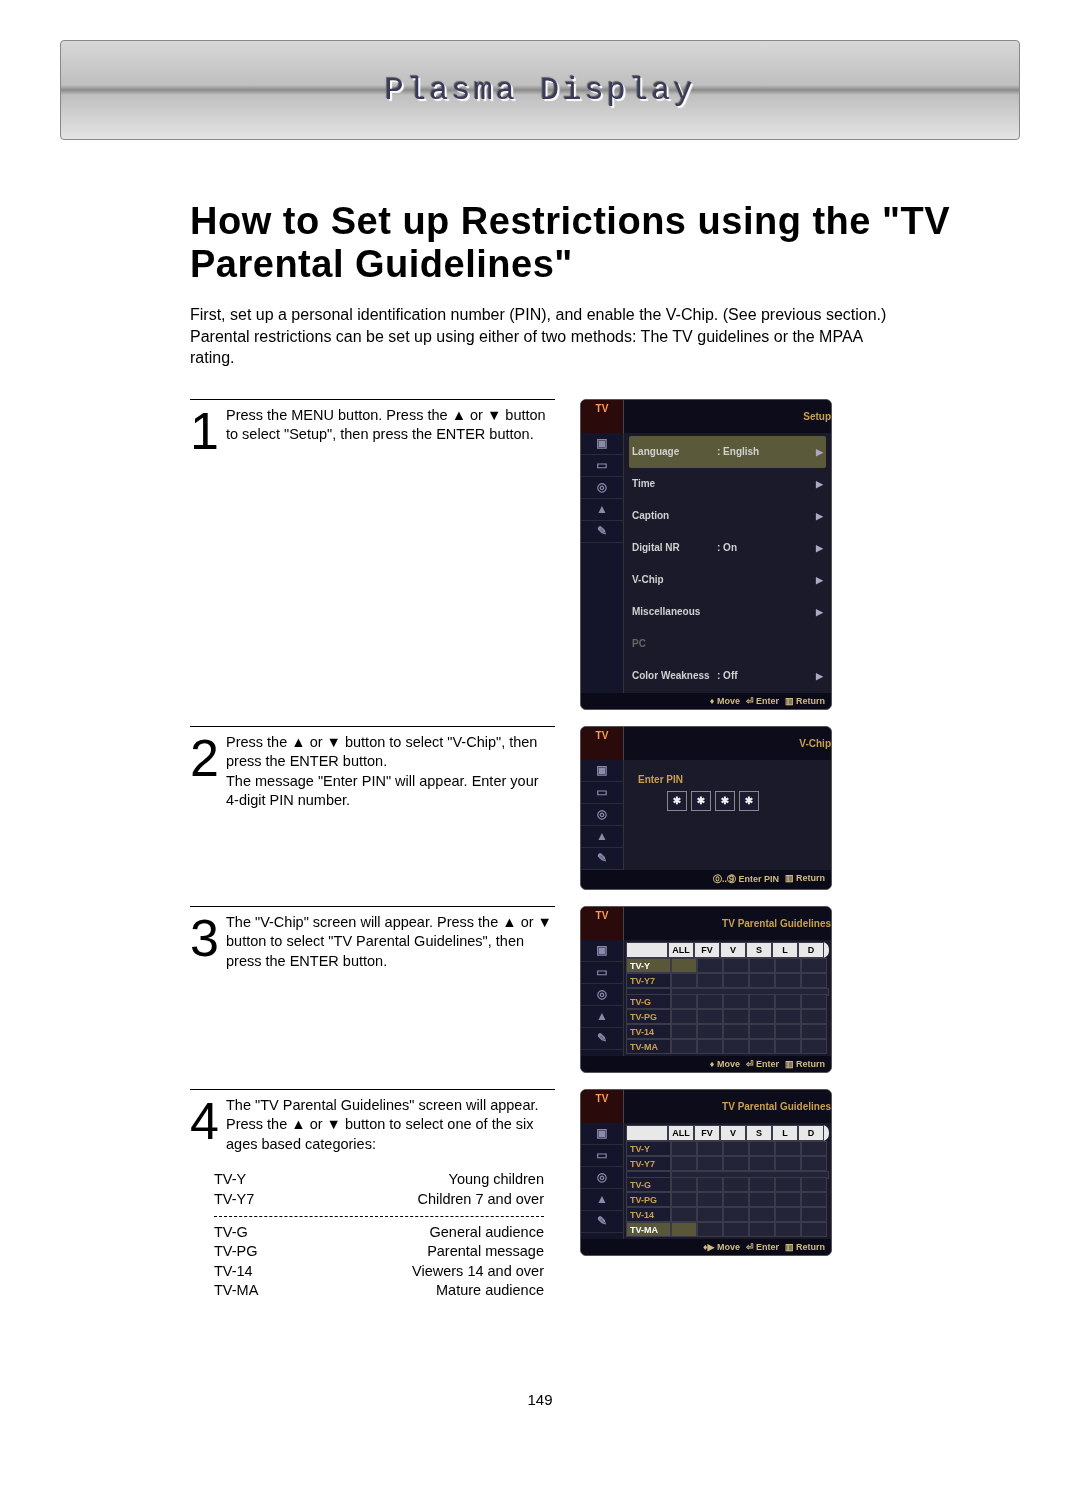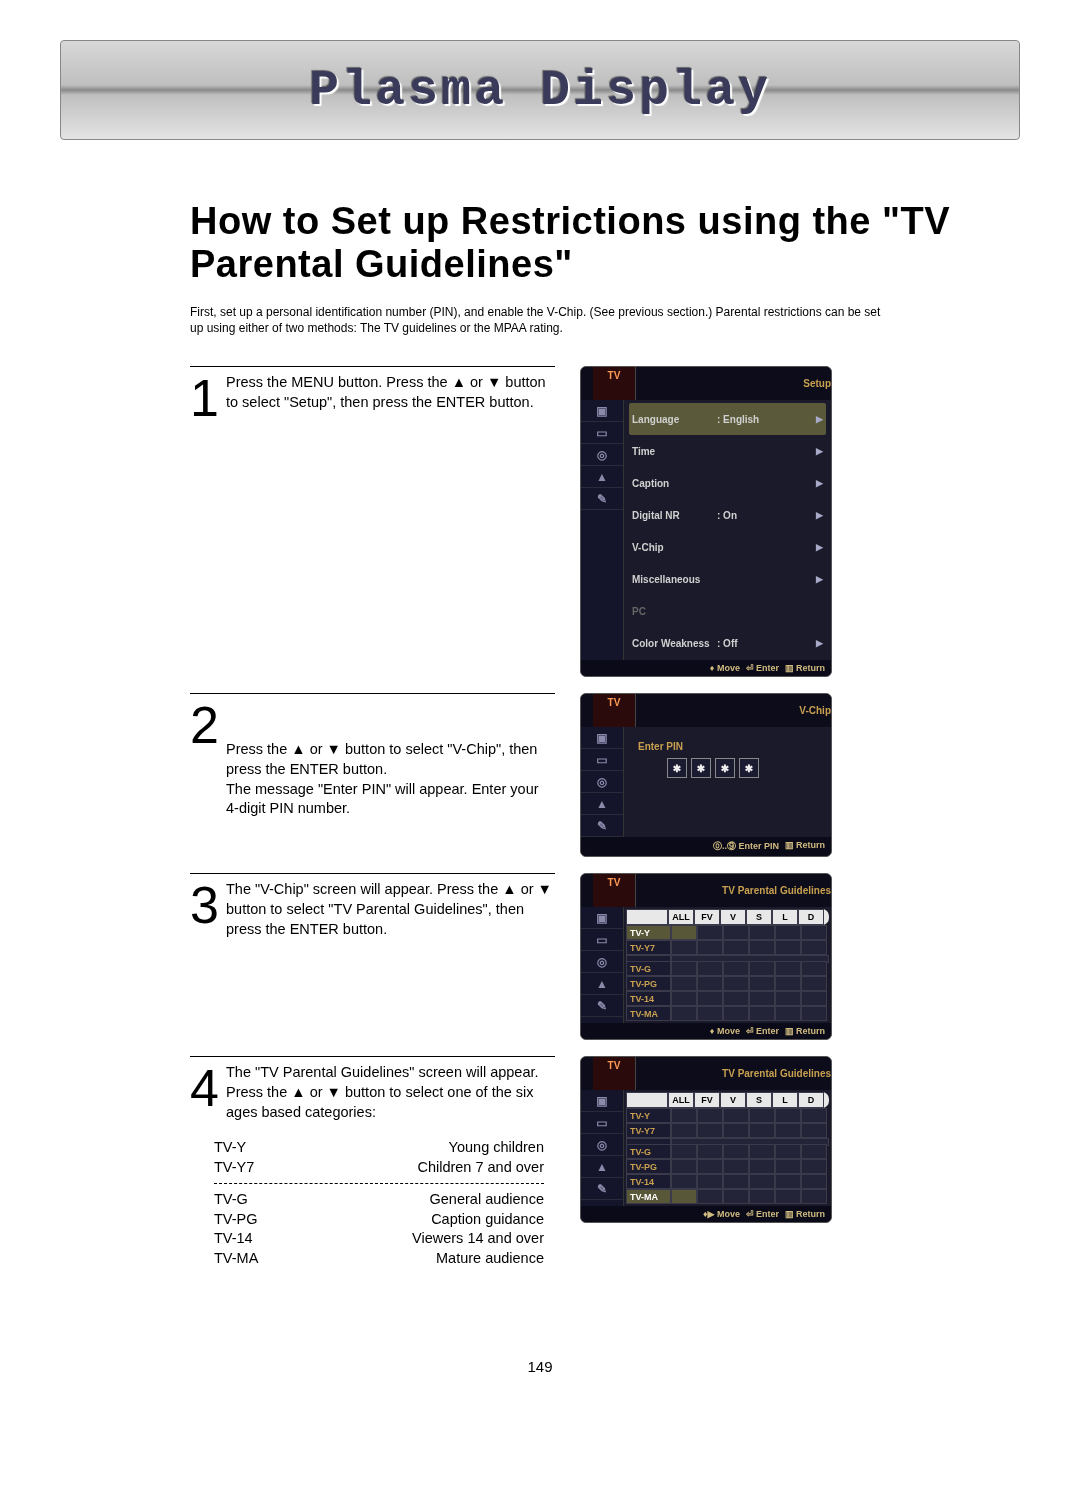--- a/index.html
+++ b/index.html
@@ -20,38 +20,38 @@
     background: linear-gradient(to bottom, #d8d8d8 0%, #bfbfbf 45%, #8a8a8a 50%, #bfbfbf 55%, #e4e4e4 100%);
     border: 1px solid #888;
     border-radius: 4px;
     display: flex;
     align-items: center;
     justify-content: center;
     position: relative;
   }
   .header-title {
     font-family: 'Courier New', monospace;
-    font-size: 50px;
-    font-weight: bold;
+    font-size: 32px;
+    font-weight: normal;
     color: #3a3a5a;
     text-shadow: 2px 2px 1px #fff, -1px -1px 1px #666;
     letter-spacing: 3px;
     text-align: center;
   }
   .main-title {
     font-family: 'Arial Narrow', Arial, sans-serif;
     font-stretch: condensed;
     font-size: 38px;
     font-weight: 600;
     margin: 60px 0 18px 190px;
     letter-spacing: 0.5px;
   }
   .intro {
     margin: 8px 190px 30px 190px;
-    font-size: 12px;
+    font-size: 16px;
     line-height: 1.35;
   }
   .steps {
     margin: 30px 0 0 190px;
     width: 700px;
   }
   .step {
     display: flex;
     align-items: flex-start;
     margin-bottom: 16px;
@@ -96,21 +96,20 @@
     display: flex;
     background: #0c0c1a;
   }
   .osd-tv {
     width: 42px;
     text-align: center;
     padding: 3px 0;
     background: #2a0a0a;
     color: #ff9955;
     border-right: 1px solid #444;
-    margin-left: 12px;
   }
   .osd-title {
     flex: 1;
     text-align: right;
     padding: 11px 0;
     color: #c8a050;
   }
   .osd-body {
     display: flex;
   }
@@ -311,21 +310,21 @@
             <span>⏎ <span>Enter</span></span>
             <span>▥ <span>Return</span></span>
           </div>
         </div>
       </div>
     </div>
 
     <div class="step">
       <div class="step-left">
         <div class="step-num">2</div>
-        <div class="step-text" style="white-space:pre-line;margin-top:40px;">Press the ▲ or ▼ button to select "V-Chip", then press the ENTER button.
+        <div class="step-text" style="white-space:pre-line;">Press the ▲ or ▼ button to select "V-Chip", then press the ENTER button.
 The message "Enter PIN" will appear. Enter your 4-digit PIN number.</div>
       </div>
       <div class="step-right">
         <div class="osd">
           <div class="osd-head">
             <div class="osd-tv">TV</div>
             <div class="osd-title">V-Chip</div>
           </div>
           <div class="osd-body">
             <div class="osd-icons">
@@ -469,21 +468,21 @@
             <div class="cat-code">TV-Y7</div>
             <div class="cat-desc">Children 7 and over</div>
           </div>
           <hr class="cat-divider">
           <div class="cat-row">
             <div class="cat-code">TV-G</div>
             <div class="cat-desc">General audience</div>
           </div>
           <div class="cat-row">
             <div class="cat-code">TV-PG</div>
-            <div class="cat-desc">Caption guidance</div>
+            <div class="cat-desc">Parental message</div>
           </div>
           <div class="cat-row">
             <div class="cat-code">TV-14</div>
             <div class="cat-desc">Viewers 14 and over</div>
           </div>
           <div class="cat-row">
             <div class="cat-code">TV-MA</div>
             <div class="cat-desc">Mature audience</div>
           </div>
         </div>

